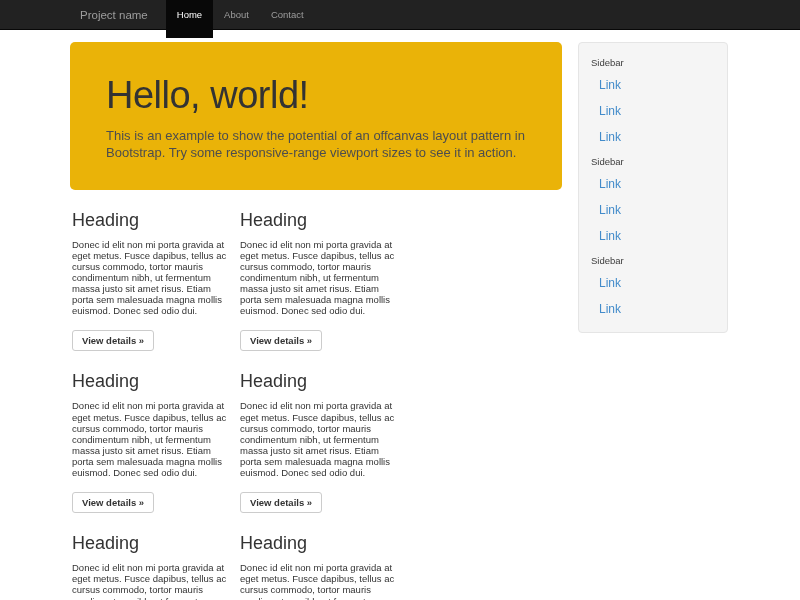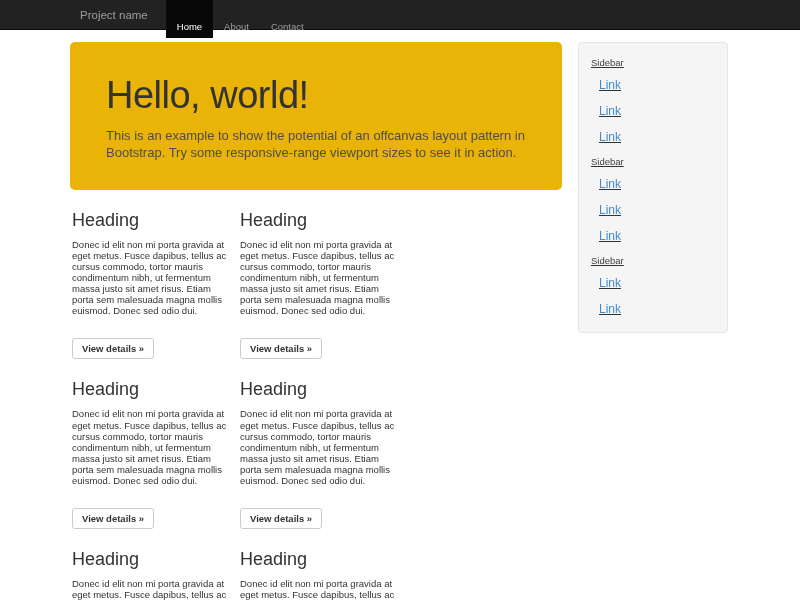--- a/index.html
+++ b/index.html
@@ -29,21 +29,21 @@
     line-height: 30px;
     padding: 0 12px;
     cursor: pointer;
     white-space: nowrap;
   }
   .nav { display: flex; margin-left: 6px; }
   .nav-item {
     color: #9d9d9d;
     font-size: 9.5px;
     line-height: 30px;
-    padding: 12px 11px;
+    padding: 0 11px;
     cursor: pointer;
     white-space: nowrap;
   }
   .nav-item.active { background: #080808; color: #ffffff; font-weight: 500; }
 
   
   .container { width: 664px; margin: 0 auto; }
   .row { display: flex; align-items: flex-start; }
   .main-col { width: 497px; }
   .sidebar-col { width: 150px; margin-left: 13px; }
@@ -85,40 +85,39 @@
     color: #333333;
   }
   .card p {
     margin: 0 0 10px 0;
     font-size: 9.5px;
     line-height: 1.17;
     color: #333333;
   }
   .btn {
     display: inline-block;
-    margin-top: 12px;
+    margin-top: 4px;
     padding: 4px 9px;
     font-size: 9.5px;
     font-weight: bold;
     color: #333333;
     background: #ffffff;
     border: 1px solid #cccccc;
     border-radius: 3px;
     cursor: pointer;
     font-family: "Liberation Sans", sans-serif;
   }
 
   
   .sidebar-box {
     margin-top: 12px;
     background: #f5f5f5;
     border: 1px solid #e5e5e5;
     border-radius: 4px;
     padding: 8px 8px 10px 0;
-    text-decoration: underline;
   }
   .sb-header {
     font-size: 9.5px;
     color: #3c3c3c;
     padding: 6px 12px 4px 12px;
   }
   .sb-link {
     font-size: 12px;
     color: #428bca;
     padding: 6px 12px 6px 20px;

